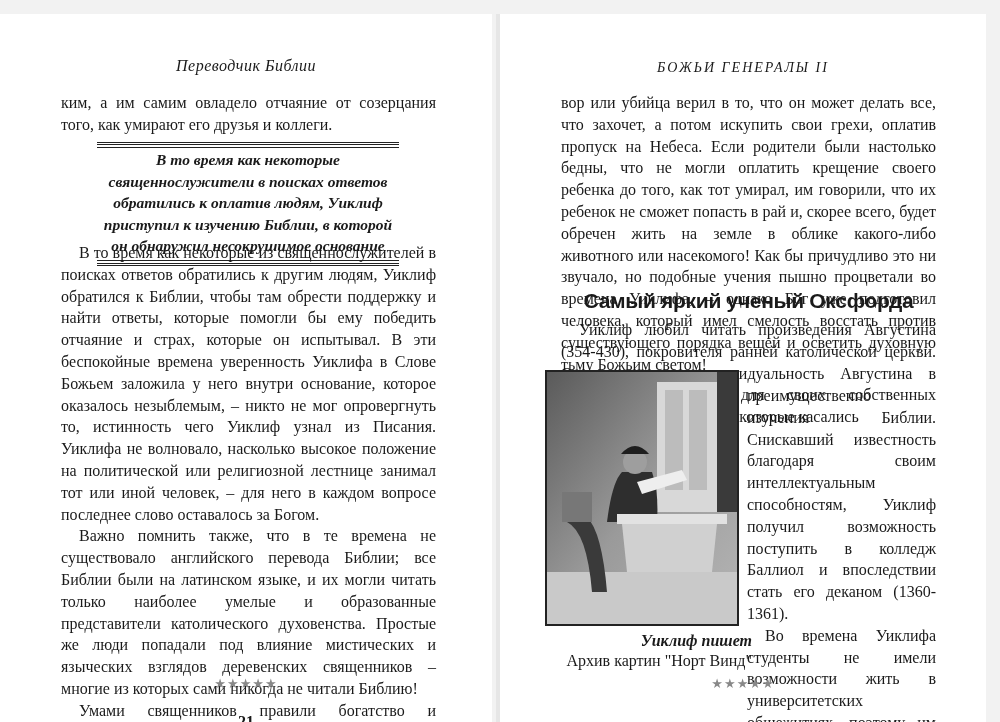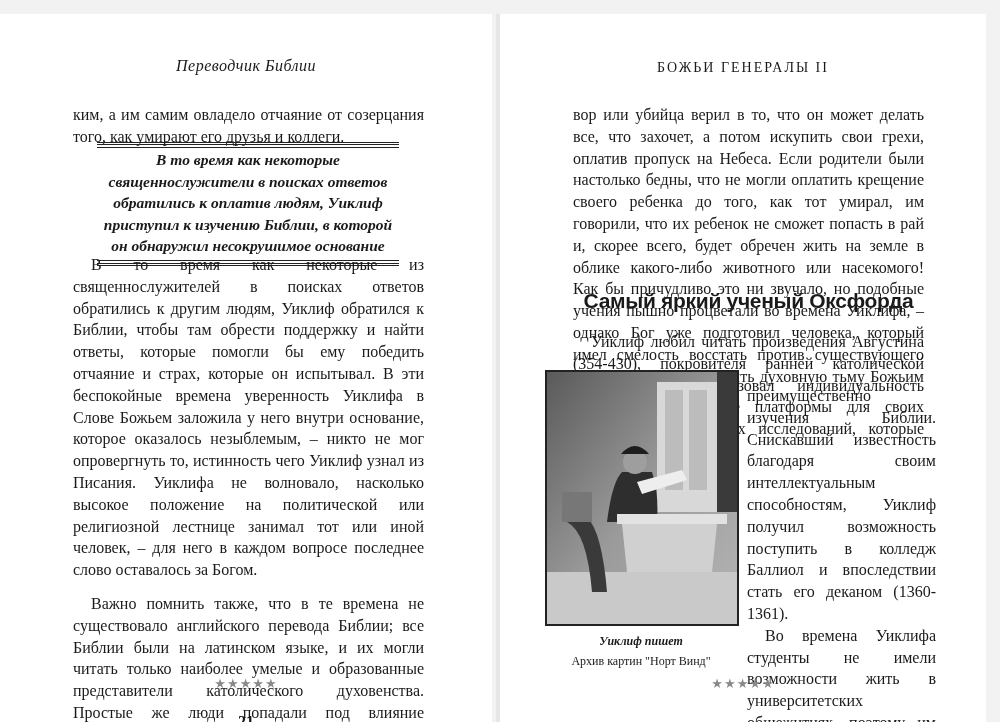--- a/index.html
+++ b/index.html
@@ -16,29 +16,30 @@
   }
   .page {
     position: relative; background: #fff; height: 714px;
   }
   .page.left { width: 492px; margin-right: 4px; }
   .page.right { width: 486px; margin-left: 0; }
   .gutter { width: 4px; background: #e6e6e6; }
   .runhead {
     position: absolute; top: 43px; left: 0; right: 0; text-align: center;
     font-size: 16px;
+    font-style: italic;
   }
   .left .runhead { font-style: italic; letter-spacing: 0.5px; }
   .right .runhead { letter-spacing: 2px; font-size: 14px; top: 46px; }
   .body {
     position: absolute; left: 61px; width: 375px;
     font-size: 16px; line-height: 21.8px; text-align: justify;
   }
   .right .body { left: 61px; width: 375px; }
-  .body p { margin: 12px; }
+  .body p { margin: 0; }
   .indent { text-indent: 18px; }
   .pullquote {
     position: absolute; left: 97px; width: 302px; top: 128px;
     border-top: 3px double #222; border-bottom: 3px double #222;
     padding: 4px 0 6px 0;
     font-weight: bold; font-style: italic; font-size: 15.5px; line-height: 21.5px;
     text-align: center;
   }
   .pullquote::before, .pullquote::after {
     content: ""; position: absolute; left: 0; right: 0; height: 1px; background: #222;
@@ -54,22 +55,22 @@
     position: absolute; left: 61px; width: 375px; top: 275px;
     text-align: center; font-family: "Liberation Sans", "DejaVu Sans", sans-serif;
     font-weight: bold; font-size: 21px; letter-spacing: -0.3px;
   }
   .figure {
     position: absolute; left: 45px; top: 356px; width: 194px; height: 256px;
     border: 2px solid #222; box-sizing: border-box; overflow: hidden;
     background: #8c8c8c;
   }
   .figcap {
-    position: absolute; left: 30px; width: 222px; top: 617px; text-align: center;
-    font-size: 12px; line-height: 20px;
+    position: absolute; left: 30px; width: 222px; top: 617px; text-align: right;
+    font-size: 16px; line-height: 20px;
   }
   .figcap .t { font-weight: bold; font-style: italic; display: block; }
   .sidecol {
     position: absolute; left: 247px; width: 189px; top: 371px;
     font-size: 16px; line-height: 21.8px; text-align: justify;
   }
   .sidecol p { margin: 0; }
 </style>
 </head>
 <body>

